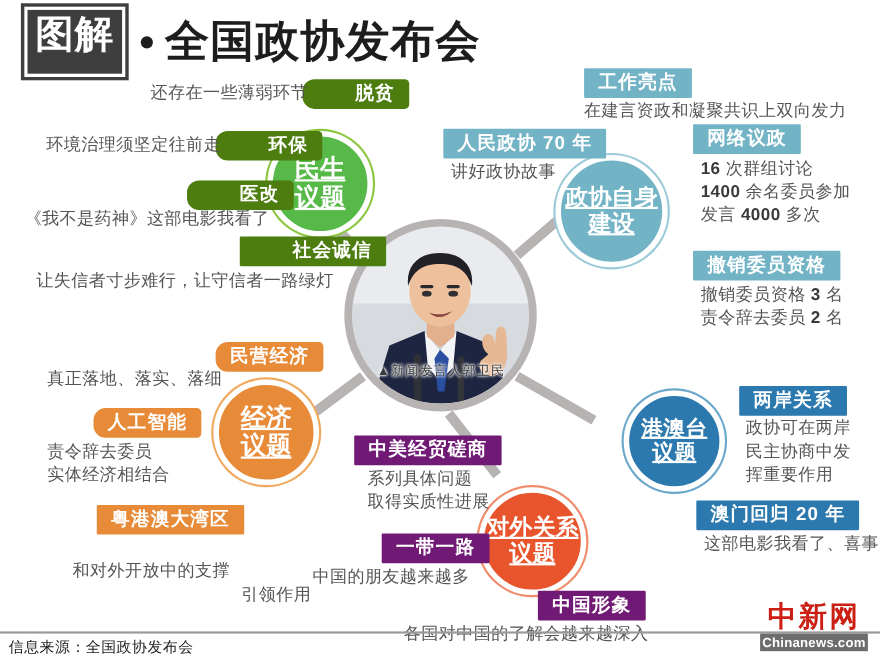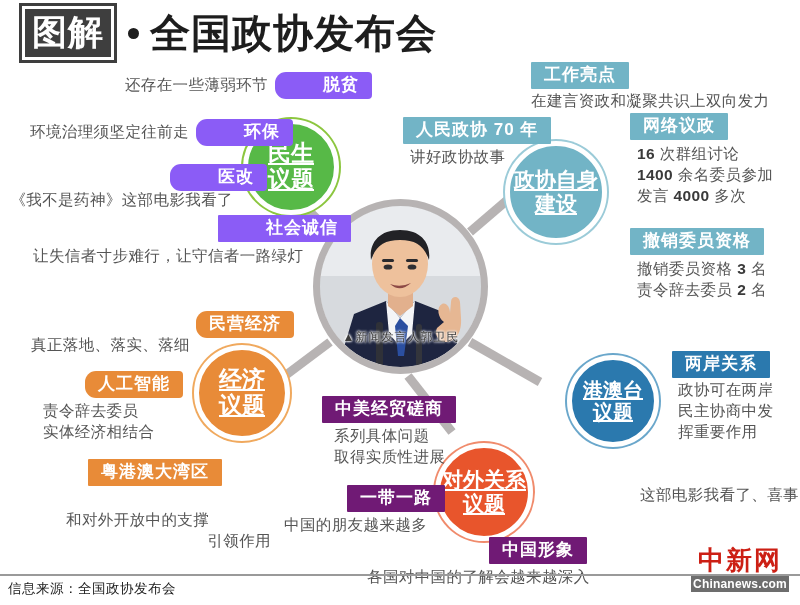--- a/index.html
+++ b/index.html
@@ -13,21 +13,21 @@
     color:#4a4a4a;
   }
   #stage{position:absolute;left:0;top:0;width:800px;height:605px;overflow:hidden;}
 
   
   .header{position:absolute;left:0;top:0;width:800px;height:56px;}
   .title-wrap{position:absolute;left:22px;top:6px;display:flex;align-items:center;}
   .title-box{
     background:#3e3e3e;color:#ffffff;
     font-size:35px;font-weight:bold;line-height:1;
-    padding:5px 7px 8px 7px;
+    padding:5px 7px 18px 7px;
     border:3px solid #ffffff;
     outline:3px solid #3e3e3e;
     letter-spacing:1px;
   }
   .title-dot{
     width:11px;height:11px;border-radius:50%;background:#1d1d1d;
     margin:0 11px 0 14px;
   }
   .title-main{
     font-size:40px;font-weight:bold;color:#1d1d1d;line-height:1;
@@ -87,31 +87,31 @@
 
   
   .tag{
     position:absolute;display:inline-block;color:#ffffff;font-weight:bold;
     white-space:nowrap;line-height:1;letter-spacing:1px;
     padding:4px 13px 6px 13px;
     font-size:17px;
     border-radius:1px;
   }
   .tag.sq{border-radius:11px 4px 4px 11px;}
-  .g-green{background:#8b5cf6;padding-left:48px;}
+  .g-green{background:#4d7c0f;padding-left:48px;}
   .g-orange{background:#e88b38;}
   .g-teal{background:#72b4c6;}
   .g-blue{background:#2b79ae;}
   .g-red{background:#701a75;}
 
   .note{
     position:absolute;white-space:nowrap;color:#555555;
     font-size:15.5px;line-height:1.45;letter-spacing:.4px;
   }
-  .note.r{text-align:right;}
+  .note.r{text-align:right;margin-left:12px;}
   .note b{font-weight:bold;color:#3a3a3a;}
 </style>
 </head>
 <body>
 
 <div id="stage">
 
   <div class="header">
     <div class="title-wrap">
       <span class="title-box">图解</span>
@@ -246,20 +246,21 @@
 
   <div class="tag g-orange" style="left:88px;top:459px;">粤港澳大湾区</div>
   <div class="note" style="left:66px;top:509px;">和对外开放中的支撑</div>
   <div class="note r" style="left:66px;top:530px;width:205px;">引领作用</div>
 
   <div class="tag g-blue" style="left:672px;top:351px;">两岸关系</div>
   <div class="note" style="left:678px;top:379px;">政协可在两岸</div>
   <div class="note" style="left:678px;top:400px;">民主协商中发</div>
   <div class="note" style="left:678px;top:421px;">挥重要作用</div>
 
+  <div class="tag g-blue" style="left:633px;top:455px;">澳门回归 20 年</div>
   <div class="note" style="left:640px;top:484px;">这部电影我看了、喜事</div>
 
   <div class="tag g-red" style="left:322px;top:396px;">中美经贸磋商</div>
   <div class="note" style="left:334px;top:425px;">系列具体问题</div>
   <div class="note" style="left:334px;top:446px;">取得实质性进展</div>
 
   <div class="tag g-red" style="left:347px;top:485px;">一带一路</div>
   <div class="note" style="left:284px;top:514px;">中国的朋友越来越多</div>
 
   <div class="tag g-red" style="left:489px;top:537px;">中国形象</div>

